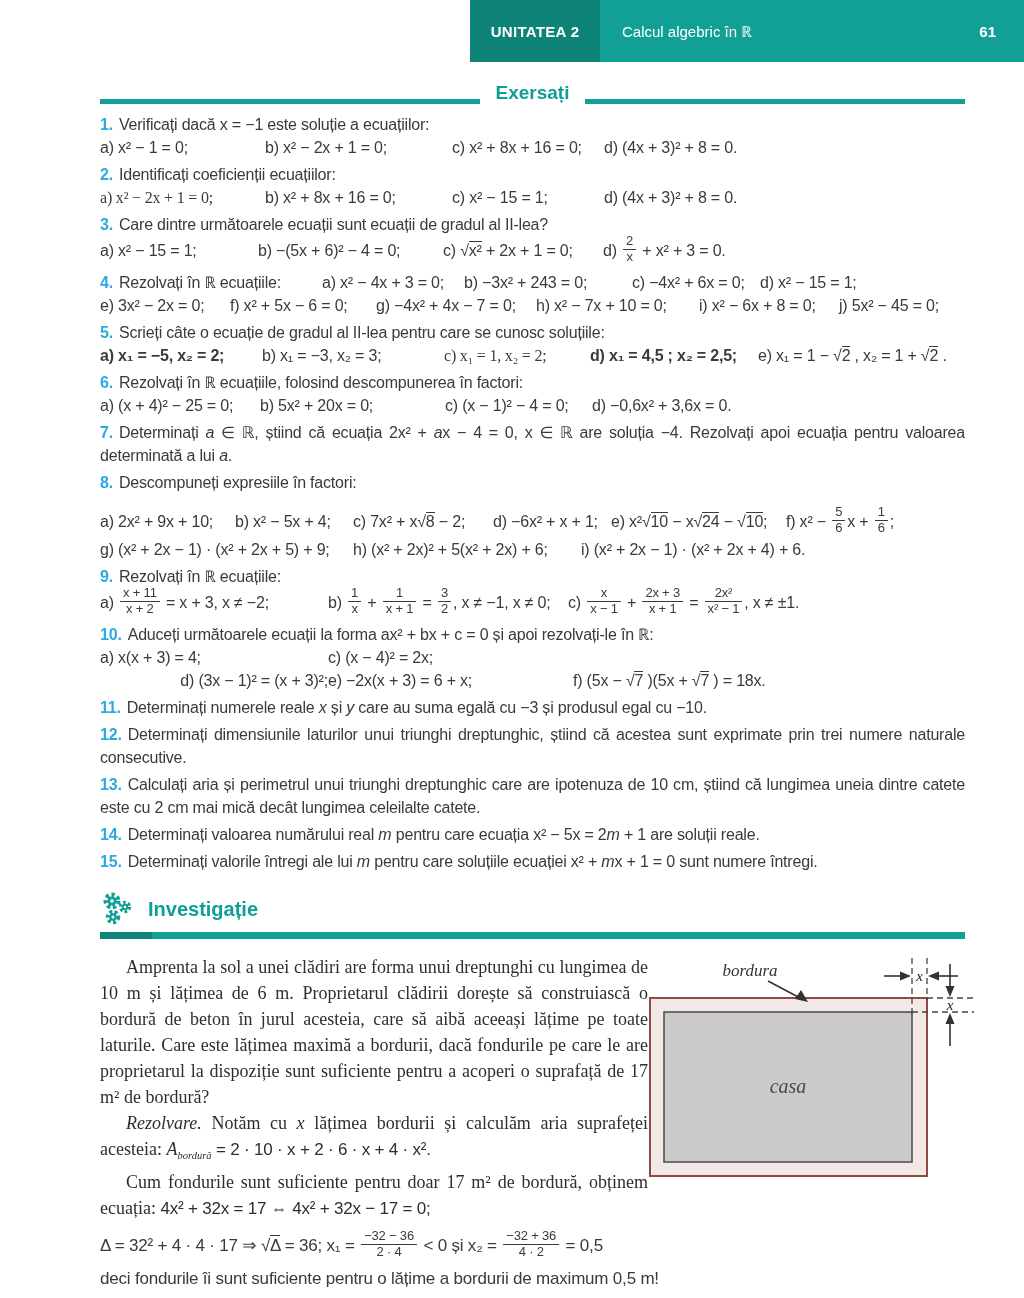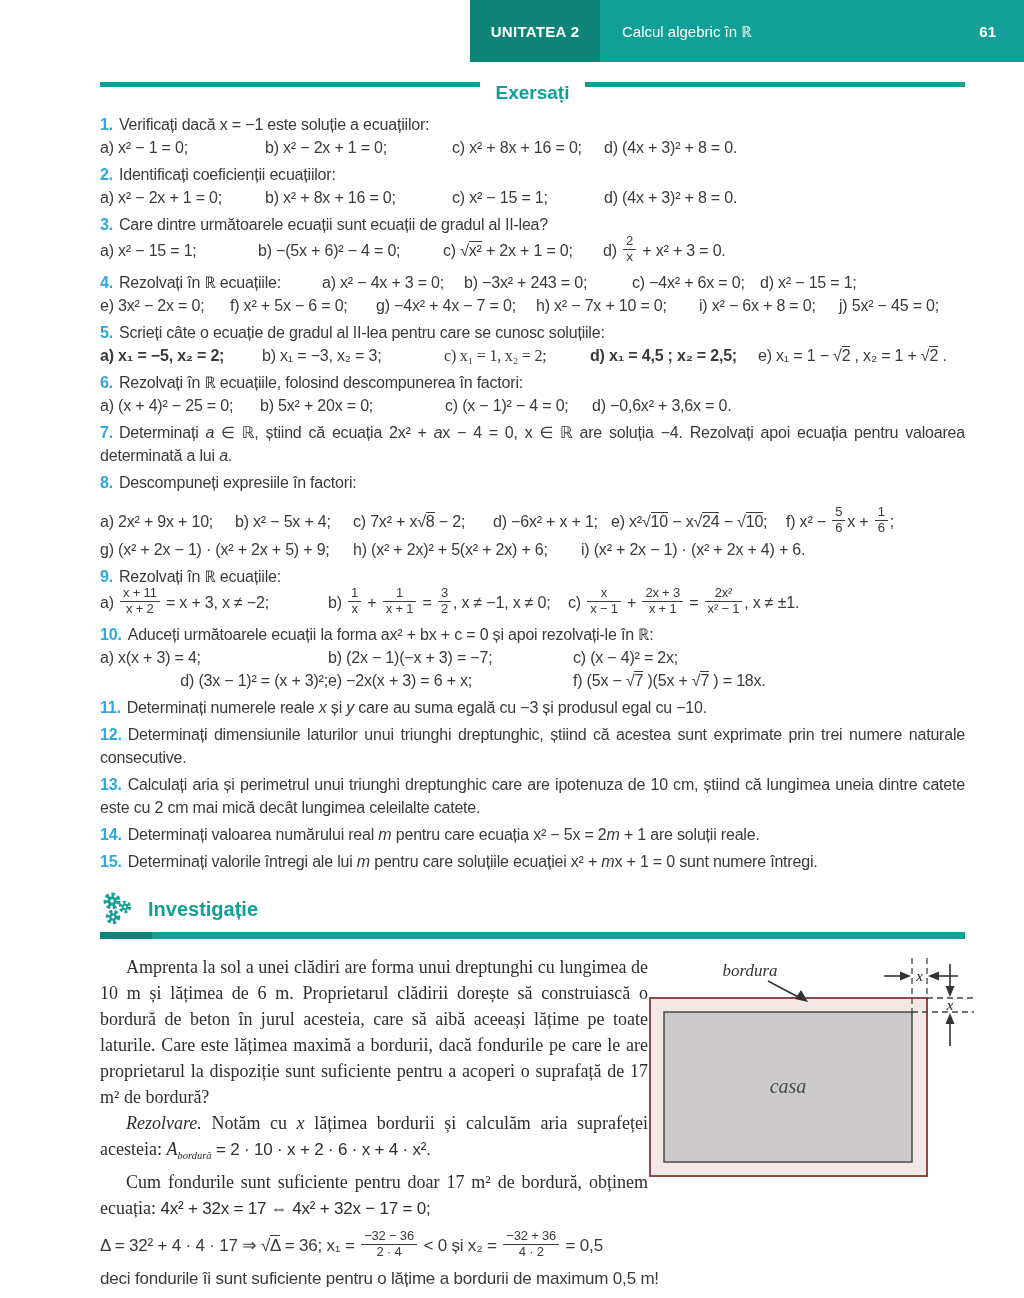--- a/index.html
+++ b/index.html
@@ -8,21 +8,21 @@
 
   
   .hdr{position:absolute;top:0;left:470px;right:0;height:62px;background:#12A096;
        display:flex;align-items:center}
   .hdr-unit{width:130px;height:62px;background:#0E8478;color:#fff;display:flex;
             align-items:center;justify-content:center;font-weight:bold;font-size:15px;letter-spacing:.3px}
   .hdr-ch{color:#fff;font-size:15px;margin-left:22px;flex:1}
   .hdr-pg{color:#fff;font-weight:bold;font-size:15px;margin-right:28px}
 
   .content{position:absolute;left:100px;right:59px;top:82px}
-  .sec-head{display:flex;align-items:flex-start;gap:16px;height:22px}
+  .sec-head{display:flex;align-items:flex-end;gap:16px;height:22px}
   .hline{flex:1;height:5px;background:#12A096}
   .sec-title{color:#0FA095;font-weight:bold;font-size:19px;white-space:nowrap}
 
   .exwrap{margin-top:9px;height:776px;overflow:hidden;font-size:16px;letter-spacing:-0.2px}
   .ex{margin-bottom:4px}
   .exline{line-height:23px}
   .exnum{color:#2BA9E0;font-weight:bold;margin-right:6px}
   .pline{display:flex;align-items:baseline;line-height:23px}
   .pline .part{white-space:nowrap;flex:0 0 auto;padding-right:0;box-sizing:border-box}
   .exflow{line-height:23px;text-align:justify}
@@ -80,21 +80,21 @@
             <span class="part" style="min-width: 165px;">a) x² − 1 = 0;</span>
             <span class="part" style="min-width: 187px;">b) x² − 2x + 1 = 0;</span>
             <span class="part" style="min-width: 152px;">c) x² + 8x + 16 = 0;</span>
             <span class="part">d) (4x + 3)² + 8 = 0.</span>
           </div>
       </div>
 
       <div class="ex">
         <div class="exline"><span class="exnum">2.</span><span>Identificați coeficienții ecuațiilor:</span></div>
         <div class="pline">
-            <span class="part" style="min-width: 165px;">a) x² − 2x + 1 = 0;</span>
+            <span class="part" style="min-width: 165px; font-family: Liberation Serif, serif;">a) x² − 2x + 1 = 0;</span>
             <span class="part" style="min-width: 187px;">b) x² + 8x + 16 = 0;</span>
             <span class="part" style="min-width: 152px;">c) x² − 15 = 1;</span>
             <span class="part">d) (4x + 3)² + 8 = 0.</span>
           </div>
       </div>
 
       <div class="ex">
         <div class="exline"><span class="exnum">3.</span><span>Care dintre următoarele ecuații sunt ecuații de gradul al II-lea?</span></div>
         <div class="pline">
             <span class="part" style="min-width: 158px;">a) x² − 15 = 1;</span>
@@ -198,21 +198,20 @@
                 <span class="fn">2x²</span>
                 <span class="fd">x² − 1</span>
               </span>, x ≠ ±1.</span>
           </div>
       </div>
 
       <div class="ex">
         <div class="exline"><span class="exnum">10.</span><span>Aduceți următoarele ecuații la forma ax² + bx + c = 0 și apoi rezolvați-le în ℝ:</span></div>
         <div class="pline">
             <span class="part" style="min-width: 228px;">a) x(x + 3) = 4;</span>
-            <span class="part" style="min-width: 245px;">b) (2x − 1)(−x + 3) = −7;</span>
             <span class="part">c) (x − 4)² = 2x;</span>
           </div>
         <div class="pline">
             <span class="part" style="min-width: 228px; text-align: right;">d) (3x − 1)² = (x + 3)²;</span>
             <span class="part" style="min-width: 245px;">e) −2x(x + 3) = 6 + x;</span>
             <span class="part">f) (5x − <span class="sqrt">√<span class="rad">7</span></span> )(5x + <span class="sqrt">√<span class="rad">7</span></span> ) = 18x.</span>
           </div>
       </div>
 
       <div class="ex exflow"><span class="part"><span class="exnum">11.</span></span><span class="part">Determinați numerele reale </span><span class="part"><em>x</em></span><span class="part"> și </span><span class="part"><em>y</em></span><span class="part"> care au suma egală cu −3 și produsul egal cu −10.</span></div>

